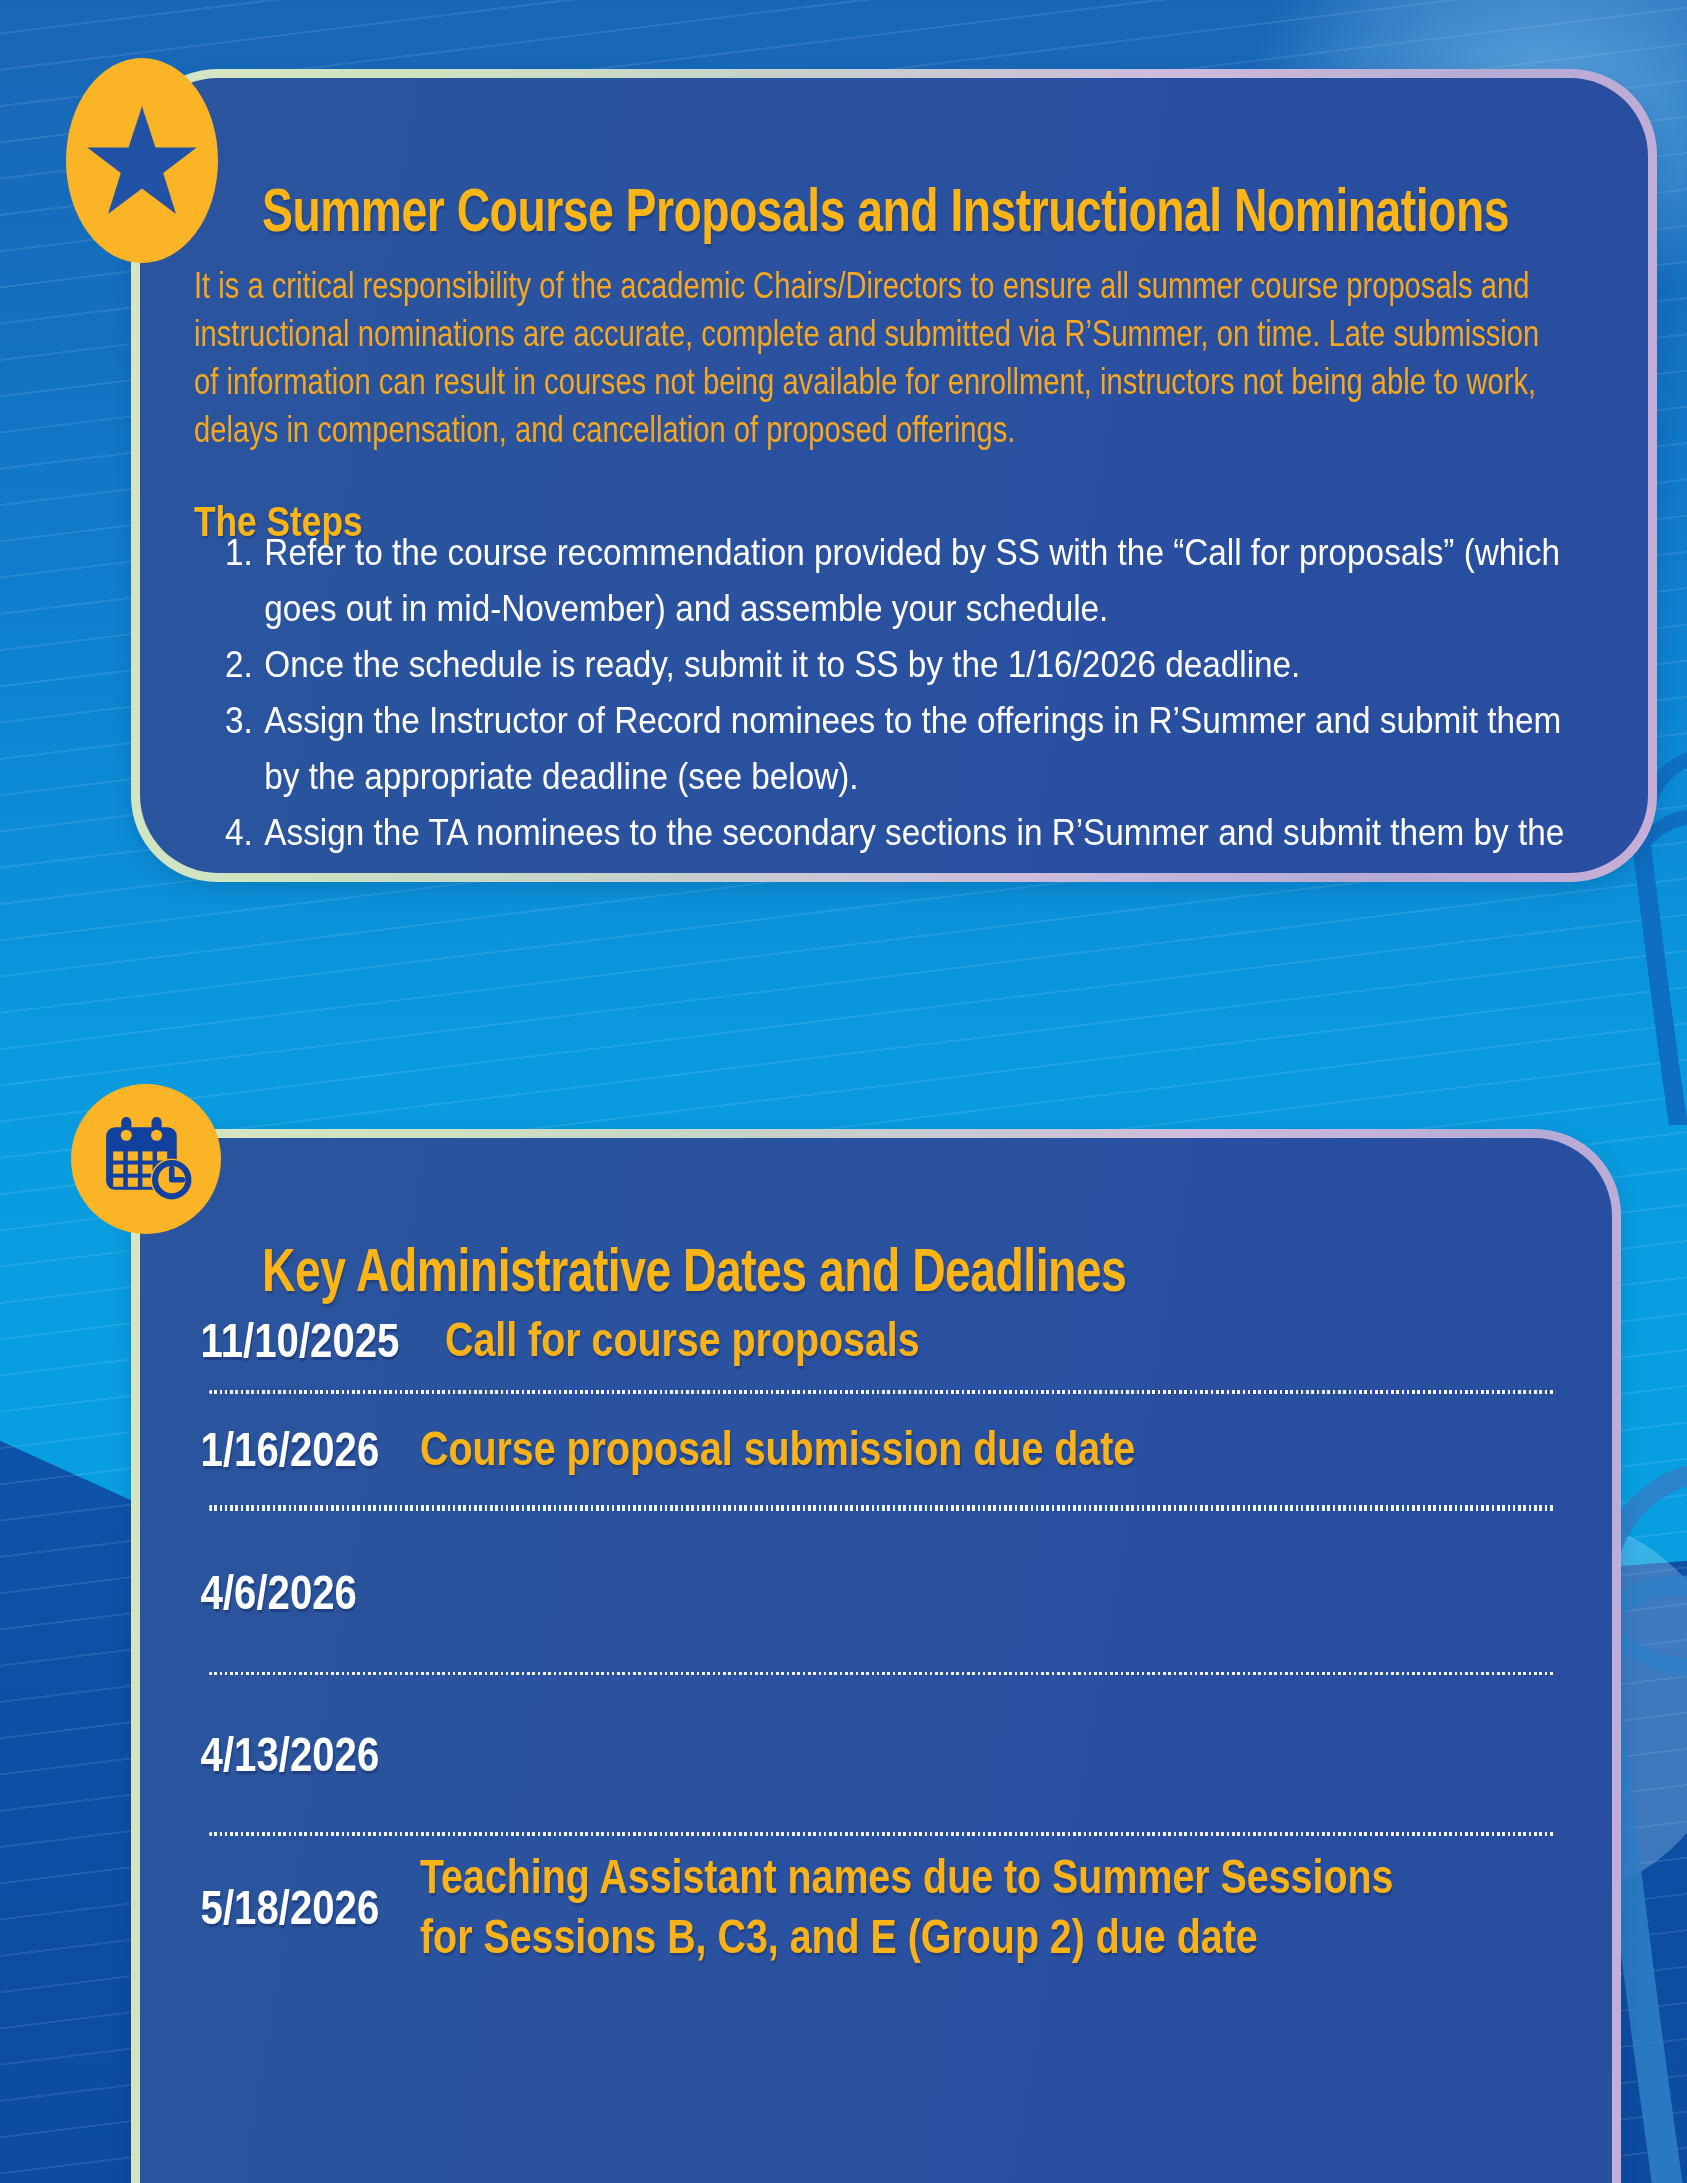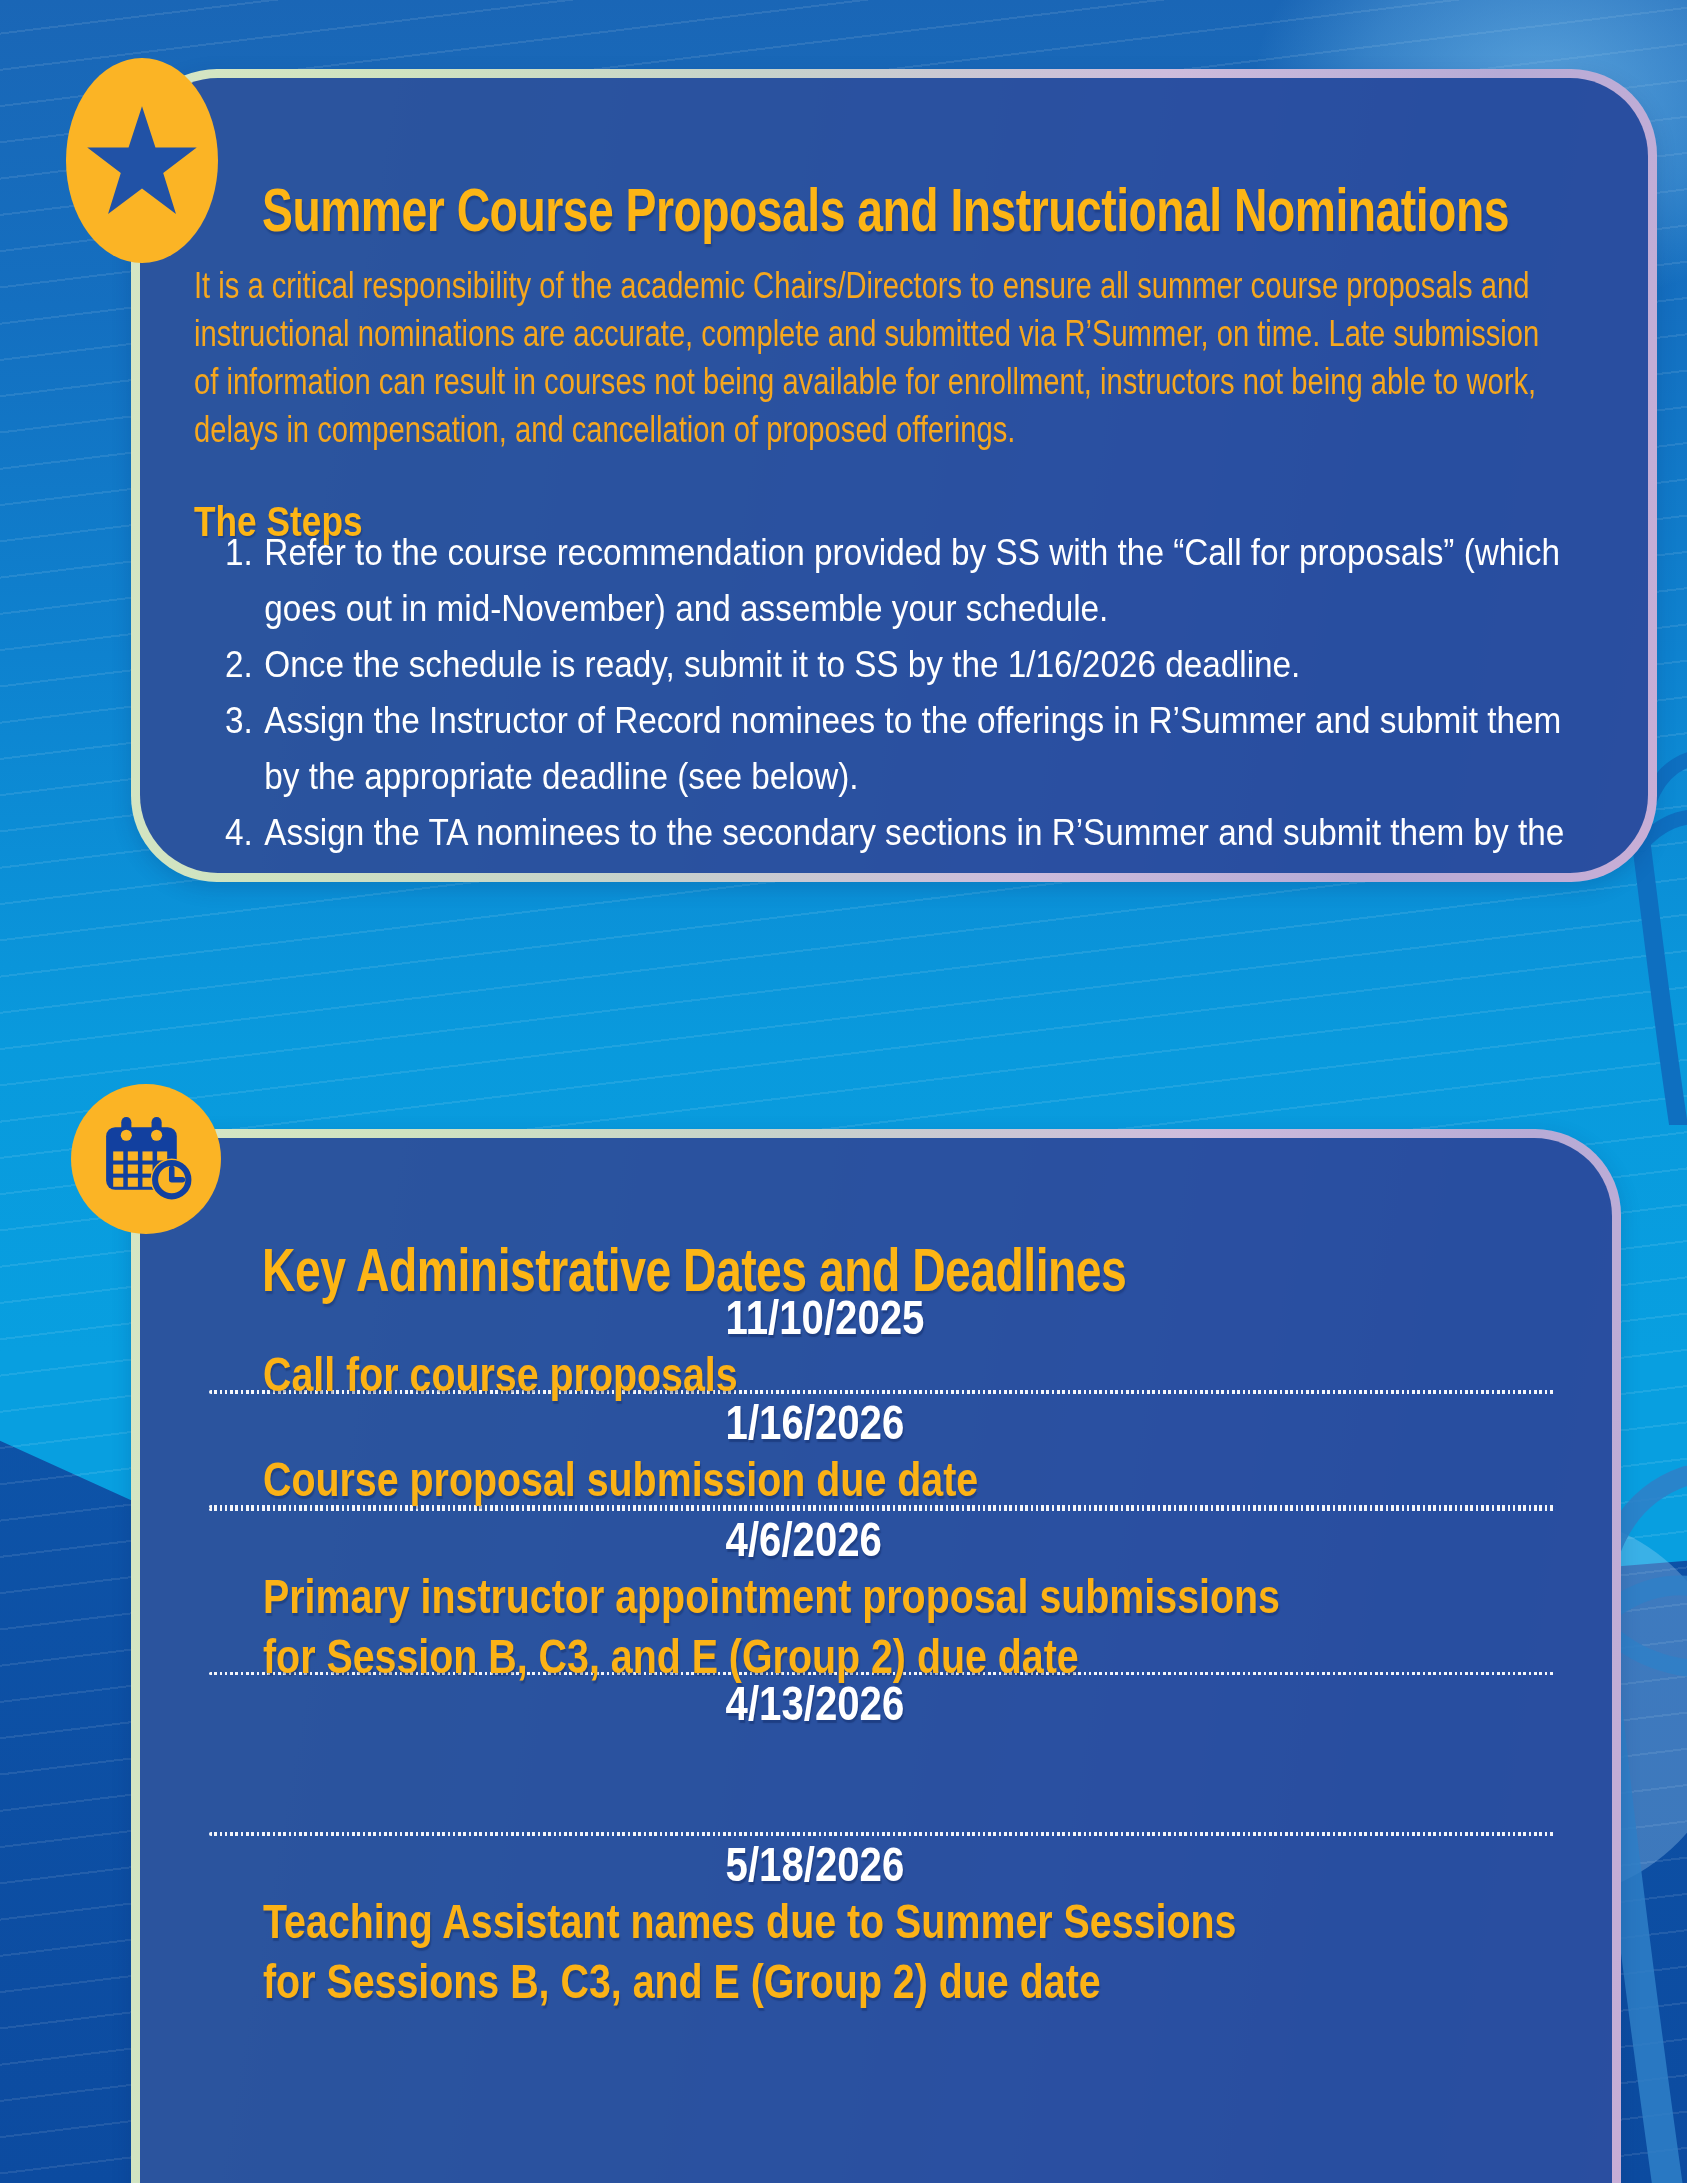--- a/index.html
+++ b/index.html
@@ -57,21 +57,21 @@
     position:absolute; left:54px; top:388px; color:#fdb515; font-weight:700; font-size:42px; line-height:1;
     transform:scaleX(0.84); transform-origin:left top; text-shadow:1.3px 2px 1.3px rgba(10,30,80,0.28);
   }
   .steps-list{
     position:absolute; left:86px; top:447px; width:1449px; margin:0; padding:0 0 0 40px;
     color:#ffffff; font-size:37px; line-height:56px; transform:scaleX(0.90); transform-origin:left top;
   }
   .steps-list li{margin:0; padding:0 0 0 2.6px;}
 
   .dates-table{position:absolute; left:54px; top:151px; width:1381px; display:flex; flex-direction:column;}
-  .t-row{display:flex; align-items:center;flex-direction:column;}
+  .t-row{display:flex; align-items:center;}
   .t-date{width:331px; display:flex; align-items:center;}
   .t-date > span{
     color:#ffffff; font-weight:700; font-size:49px; white-space:nowrap; padding-left:8px;
     transform:scaleX(0.82); transform-origin:left center; text-shadow:1.3px 2.6px 1.3px rgba(10,30,80,0.35);
   }
   .t-desc{flex:1; display:flex; align-items:center; overflow:visible;}
   .t-desc > div{
     width:1244px; color:#fbb216; font-weight:700; font-size:48px; line-height:60px;
     transform:scaleX(0.82); transform-origin:left center; text-shadow:1.3px 2.6px 1.3px rgba(10,30,80,0.30);
   }
@@ -146,23 +146,20 @@
               <div>Course proposal submission due date</div>
             </div>
         </div>
         <div class="t-sep"></div>
 
         <div class="t-sep"></div>
 
         <div class="t-row h244">
           <div class="t-date">
               <span>4/6/2026</span>
-            </div>
-          <div class="t-desc">
-              <div>Primary instructor appointment proposal submissions for Session B, C3, and E (Group 2) due date</div>
             </div>
         </div>
         <div class="t-sep"></div>
 
         <div class="t-row h238">
           <div class="t-date">
               <span>4/13/2026</span>
             </div>
         </div>
         <div class="t-sep"></div>

